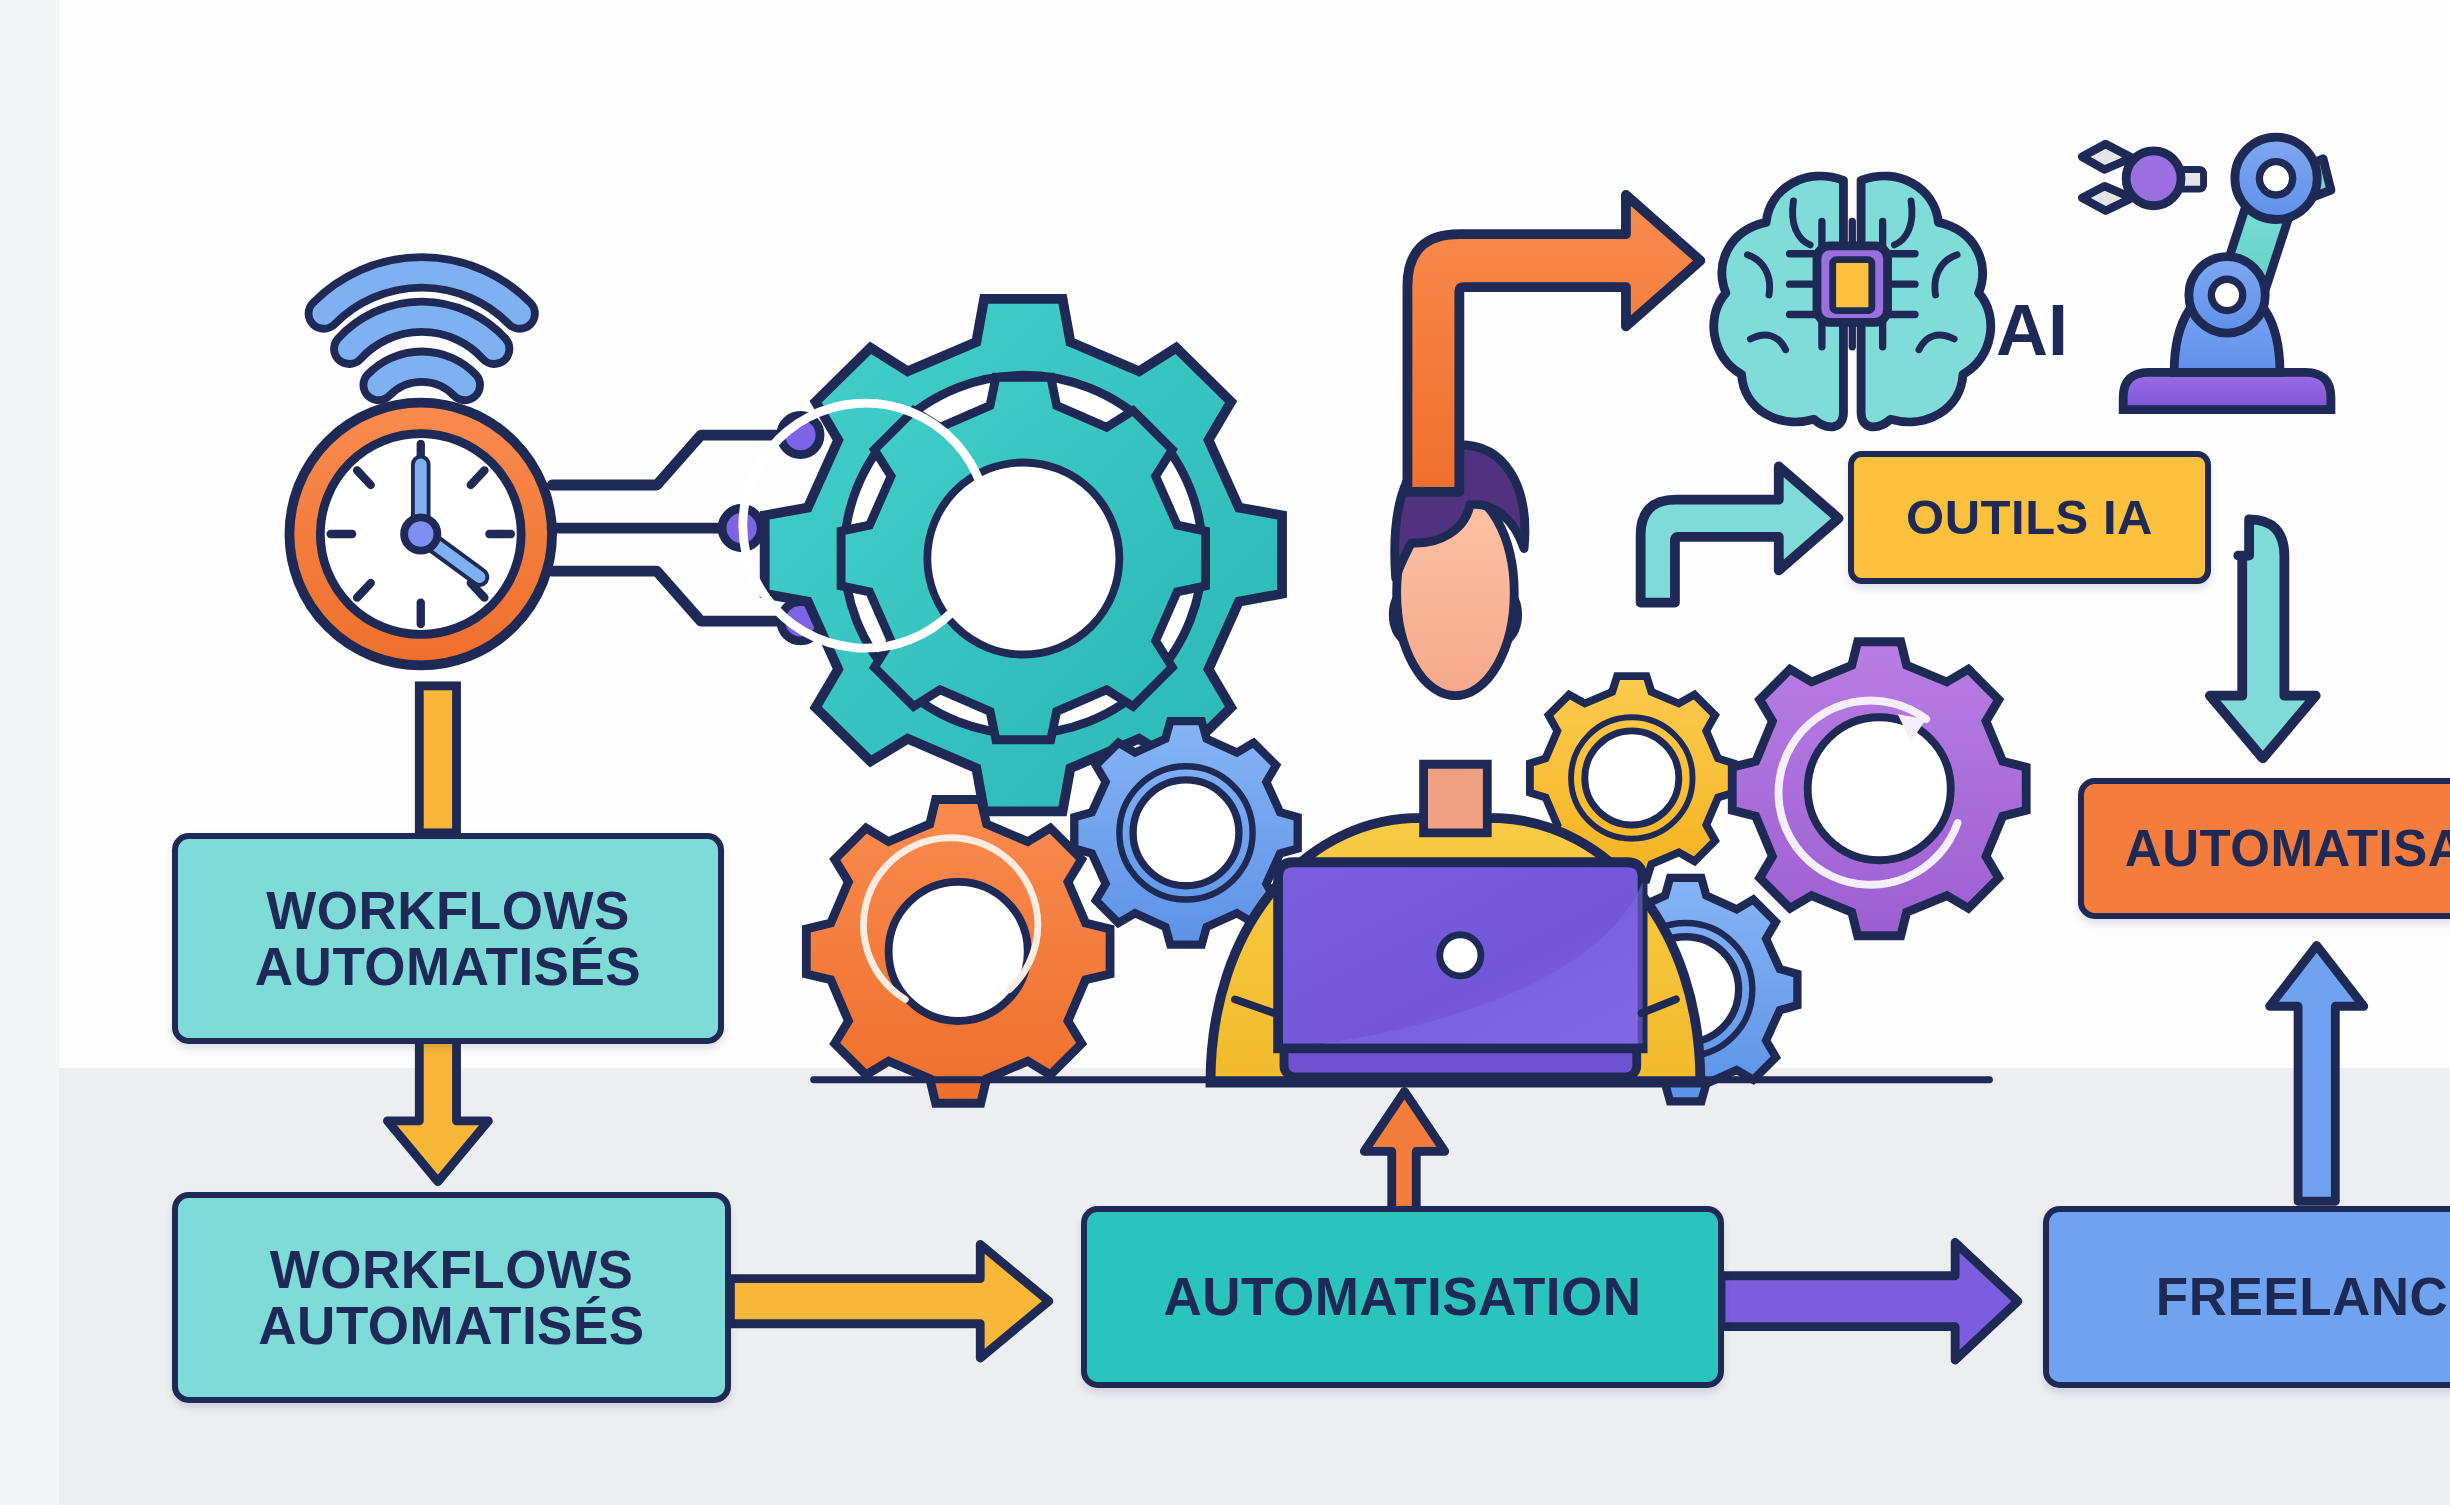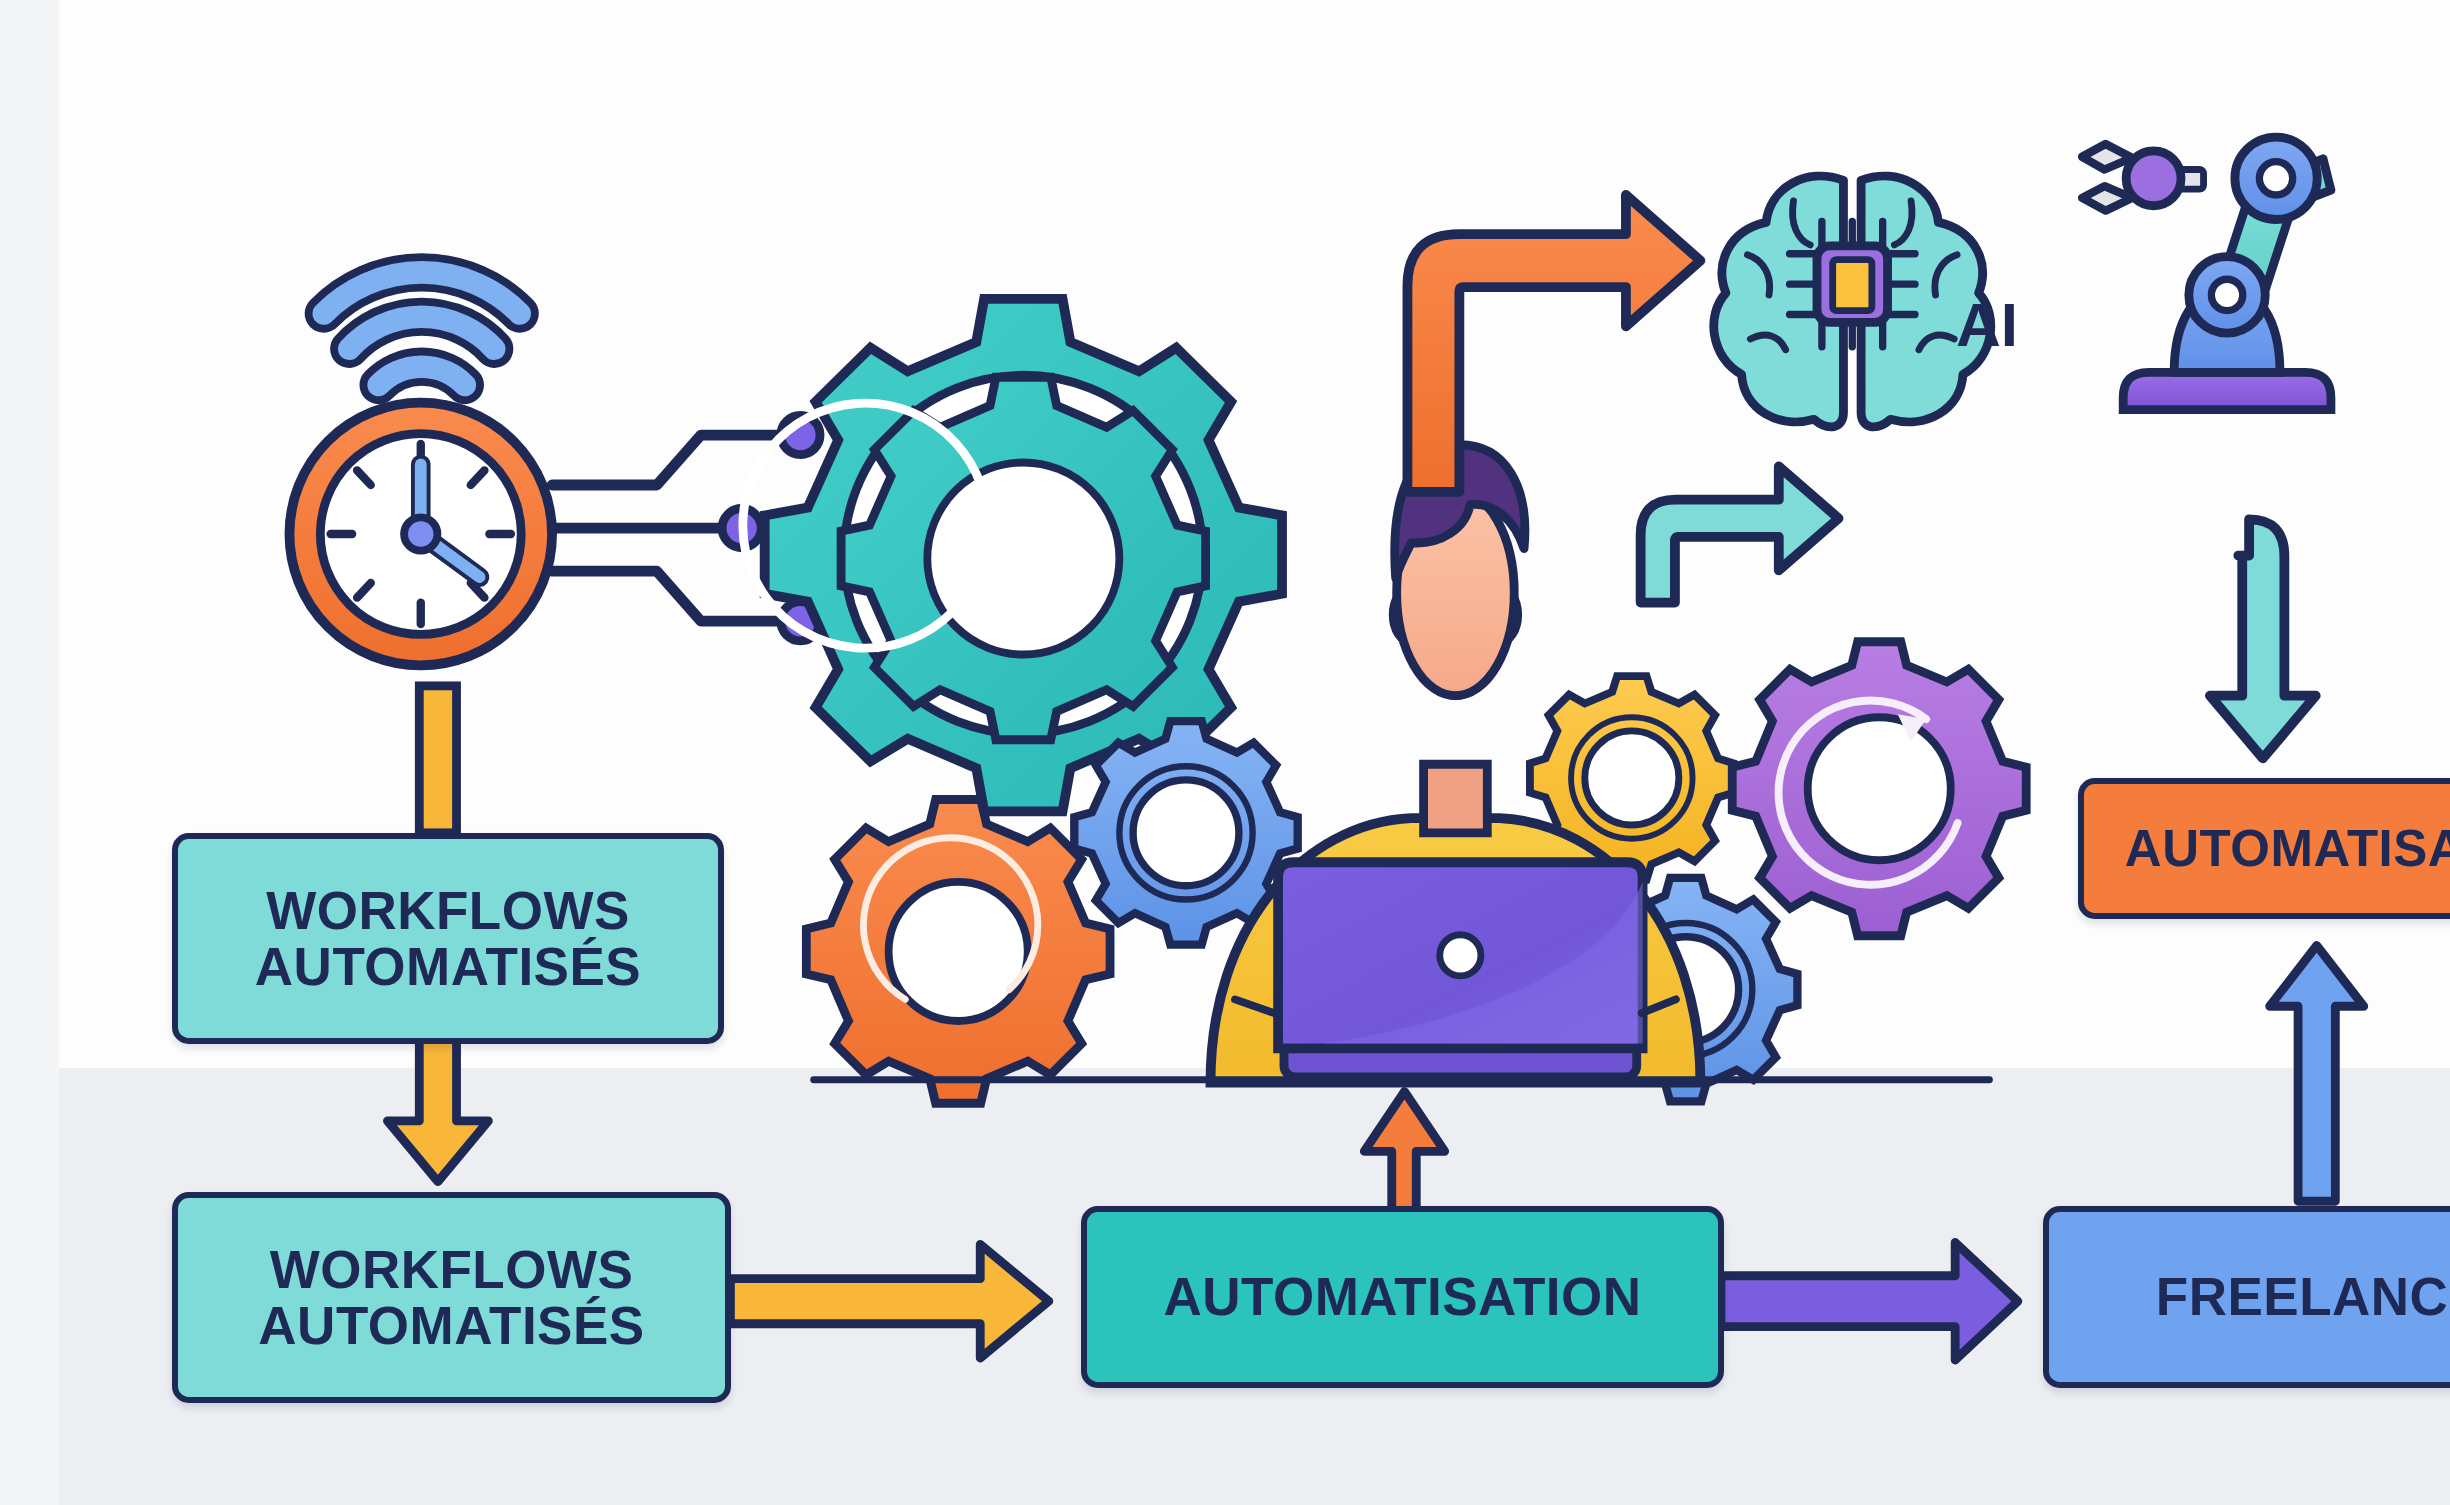--- a/index.html
+++ b/index.html
@@ -382,21 +382,24 @@
   </div>
 
   <div class="box" style="left:1081px;top:1206px;width:643px;height:182px;background:#2bc4bd;font-size:53px;">
     <span>AUTOMATISATION</span>
   </div>
 
   <div class="box" style="left:2043px;top:1206px;width:554px;height:182px;background:#6fa3ef;font-size:53px;">
     <span>FREELANCE</span>
   </div>
 
+  <div class="box" style="left:1848px;top:451px;width:363px;height:133px;background:#fbc13c;font-size:49px;border-radius:13.7px;">
+    <span>OUTILS IA</span>
+  </div>
 
   <div class="box" style="left:2078px;top:778px;width:554px;height:141px;background:#f47c3c;font-size:51px;">
     <span>AUTOMATISATION</span>
   </div>
 
-  <div class="ai-text" style="left:1956px;top:289px;font-size:62px;">AI</div>
+  <div class="ai-text" style="left:1996px;top:289px;font-size:72px;">AI</div>
 
 </div>
 
 
 </body></html>

